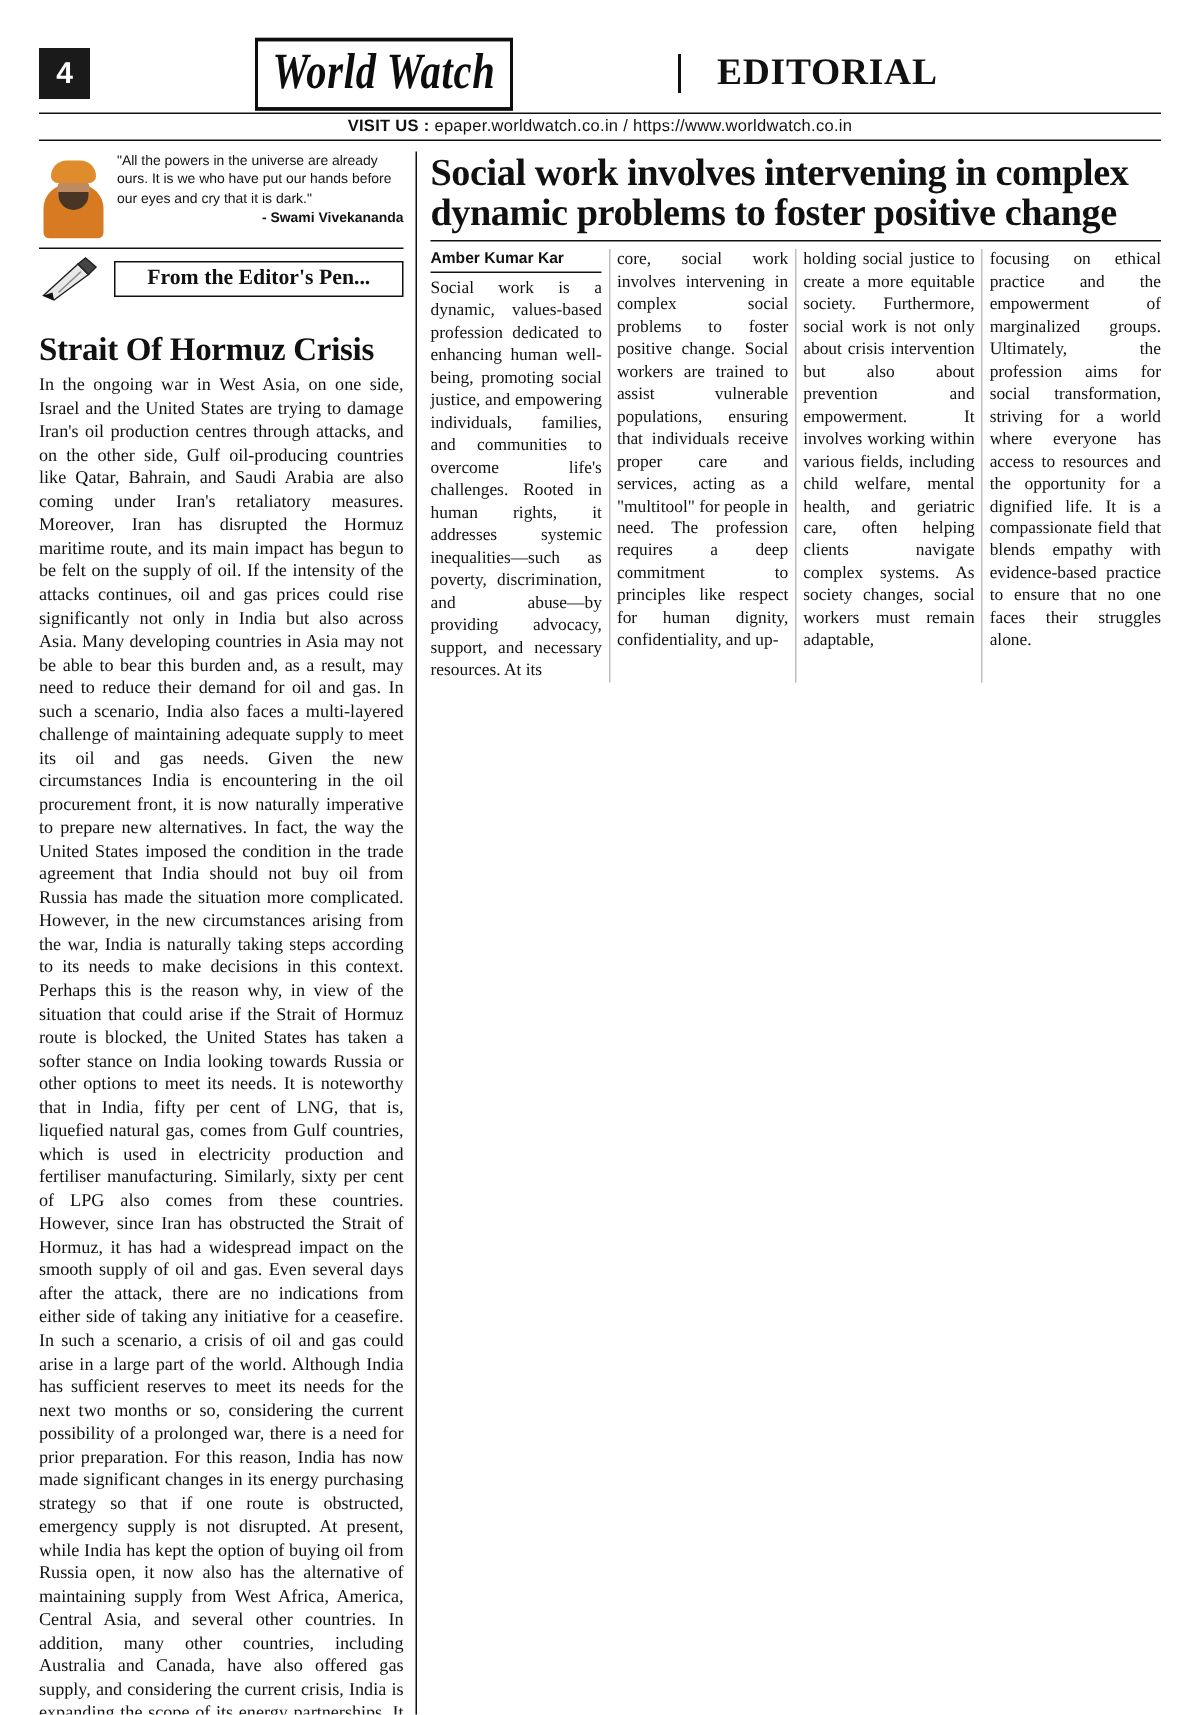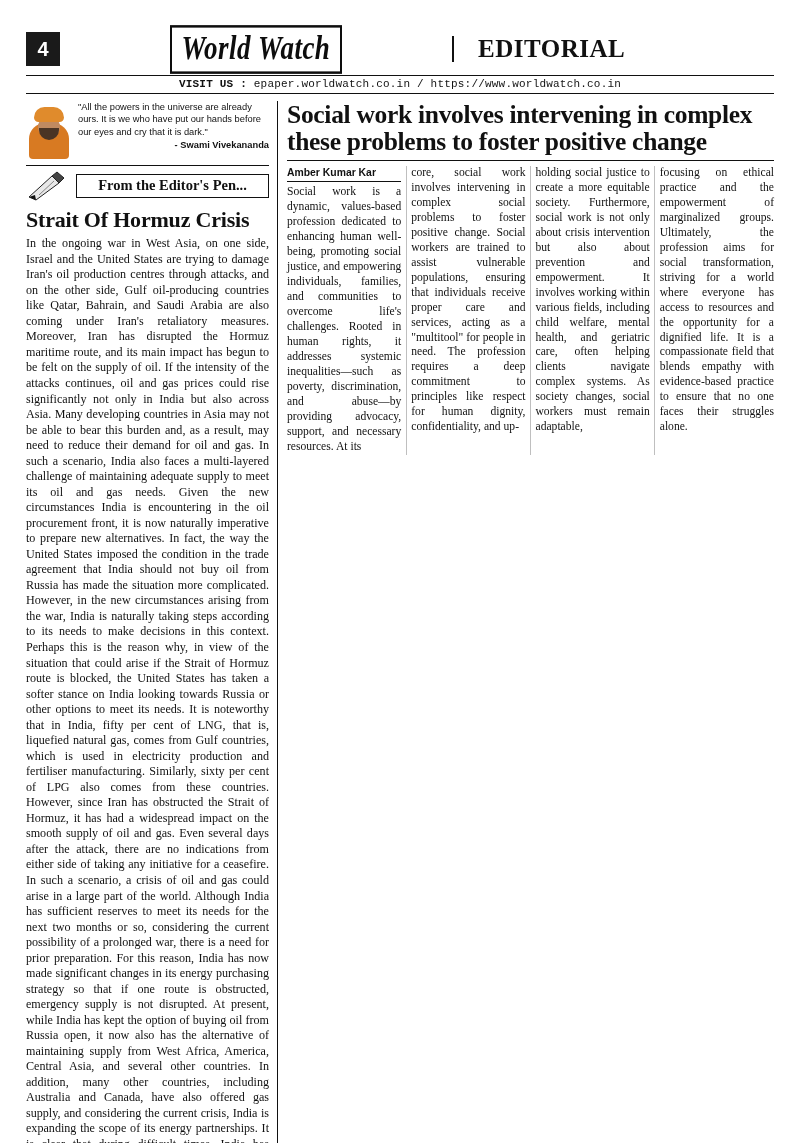--- a/index.html
+++ b/index.html
@@ -85,21 +85,21 @@
     padding-top: 3px;
     border-top: 1.5px solid #111;
     white-space: nowrap;
   }
   .visit-bar {
     border-top: 1.6px solid #111;
     border-bottom: 1.6px solid #111;
     margin-top: 3px;
     text-align: center;
     font-size: 11px;
-    font-family: Liberation Mono, monospace;
+    font-family: Liberation Sans, sans-serif;
     padding: 2px 0 3px 0;
     font-weight: bold;
     letter-spacing: 0.2px;
   }
   .visit-bar .url { font-weight: normal; }
 
   
   .top-zone {
     display: flex;
     margin-top: 7px;
@@ -179,21 +179,21 @@
     text-align: center;
     font-family: "Liberation Serif", serif;
     font-weight: bold;
     font-size: 14.5px;
     padding: 2px 0 3px 0;
   }
   .edit-headline {
     font-family: "Liberation Serif", serif;
     font-weight: bold;
     font-size: 22px;
-    margin-top: 7px;
+    margin-top: 20px;
     line-height: 1.1;
     letter-spacing: -0.2px;
   }
   .edit-body {
     font-size: 12.1px;
     line-height: 1.285;
     text-align: justify;
     margin-top: 4px;
     hyphens: auto;
   }
@@ -280,21 +280,21 @@
         </span>
         <div class="editor-pen-label">From the Editor's Pen...</div>
       </div>
 
       <div class="edit-headline">Strait Of Hormuz Crisis</div>
       <div class="edit-body">In the ongoing war in West Asia, on one side, Israel and the United States are trying to damage Iran's oil production centres through attacks, and on the other side, Gulf oil-producing countries like Qatar, Bahrain, and Saudi Arabia are also coming under Iran's retaliatory measures. Moreover, Iran has disrupted the Hormuz maritime route, and its main impact has begun to be felt on the supply of oil. If the intensity of the attacks continues, oil and gas prices could rise significantly not only in India but also across Asia. Many developing countries in Asia may not be able to bear this burden and, as a result, may need to reduce their demand for oil and gas. In such a scenario, India also faces a multi-layered challenge of maintaining adequate supply to meet its oil and gas needs. Given the new circumstances India is encountering in the oil procurement front, it is now naturally imperative to prepare new alternatives. In fact, the way the United States imposed the condition in the trade agreement that India should not buy oil from Russia has made the situation more complicated. However, in the new circumstances arising from the war, India is naturally taking steps according to its needs to make decisions in this context. Perhaps this is the reason why, in view of the situation that could arise if the Strait of Hormuz route is blocked, the United States has taken a softer stance on India looking towards Russia or other options to meet its needs. It is noteworthy that in India, fifty per cent of LNG, that is, liquefied natural gas, comes from Gulf countries, which is used in electricity production and fertiliser manufacturing. Similarly, sixty per cent of LPG also comes from these countries. However, since Iran has obstructed the Strait of Hormuz, it has had a widespread impact on the smooth supply of oil and gas. Even several days after the attack, there are no indications from either side of taking any initiative for a ceasefire. In such a scenario, a crisis of oil and gas could arise in a large part of the world. Although India has sufficient reserves to meet its needs for the next two months or so, considering the current possibility of a prolonged war, there is a need for prior preparation. For this reason, India has now made significant changes in its energy purchasing strategy so that if one route is obstructed, emergency supply is not disrupted. At present, while India has kept the option of buying oil from Russia open, it now also has the alternative of maintaining supply from West Africa, America, Central Asia, and several other countries. In addition, many other countries, including Australia and Canada, have also offered gas supply, and considering the current crisis, India is expanding the scope of its energy partnerships. It is clear that during difficult times, India has prepared new ways to meet its energy needs, and it is hoped that the impact of the crisis arising from the war will not fall on ordinary people.</div>
     </div>
 
     <div class="right-zone">
       <div class="art-headline hl-1">Social work involves intervening in complex</div>
-      <div class="art-headline hl-1">these problems to foster positive change</div>
+      <div class="art-headline hl-1">dynamic problems to foster positive change</div>
       <hr class="hr-rule">
       <div class="cols c4">
         <p><span class="byline">Amber Kumar Kar</span><span>Social work is a dynamic, values-based profession dedicated to enhancing human well-being, promoting social justice, and empowering individuals, families, and communities to overcome life's challenges. Rooted in human rights, it addresses systemic inequalities—such as poverty, discrimination, and abuse—by providing advocacy, support, and necessary resources. At its</span></p>
         <p>core, social work involves intervening in complex social problems to foster positive change. Social workers are trained to assist vulnerable populations, ensuring that individuals receive proper care and services, acting as a "multitool" for people in need. The profession requires a deep commitment to principles like respect for human dignity, confidentiality, and up-</p>
         <p>holding social justice to create a more equitable society. Furthermore, social work is not only about crisis intervention but also about prevention and empowerment. It involves working within various fields, including child welfare, mental health, and geriatric care, often helping clients navigate complex systems. As society changes, social workers must remain adaptable,</p>
         <p>focusing on ethical practice and the empowerment of marginalized groups. Ultimately, the profession aims for social transformation, striving for a world where everyone has access to resources and the opportunity for a dignified life. It is a compassionate field that blends empathy with evidence-based practice to ensure that no one faces their struggles alone.</p>
       </div>
     </div>
   </div>
 

